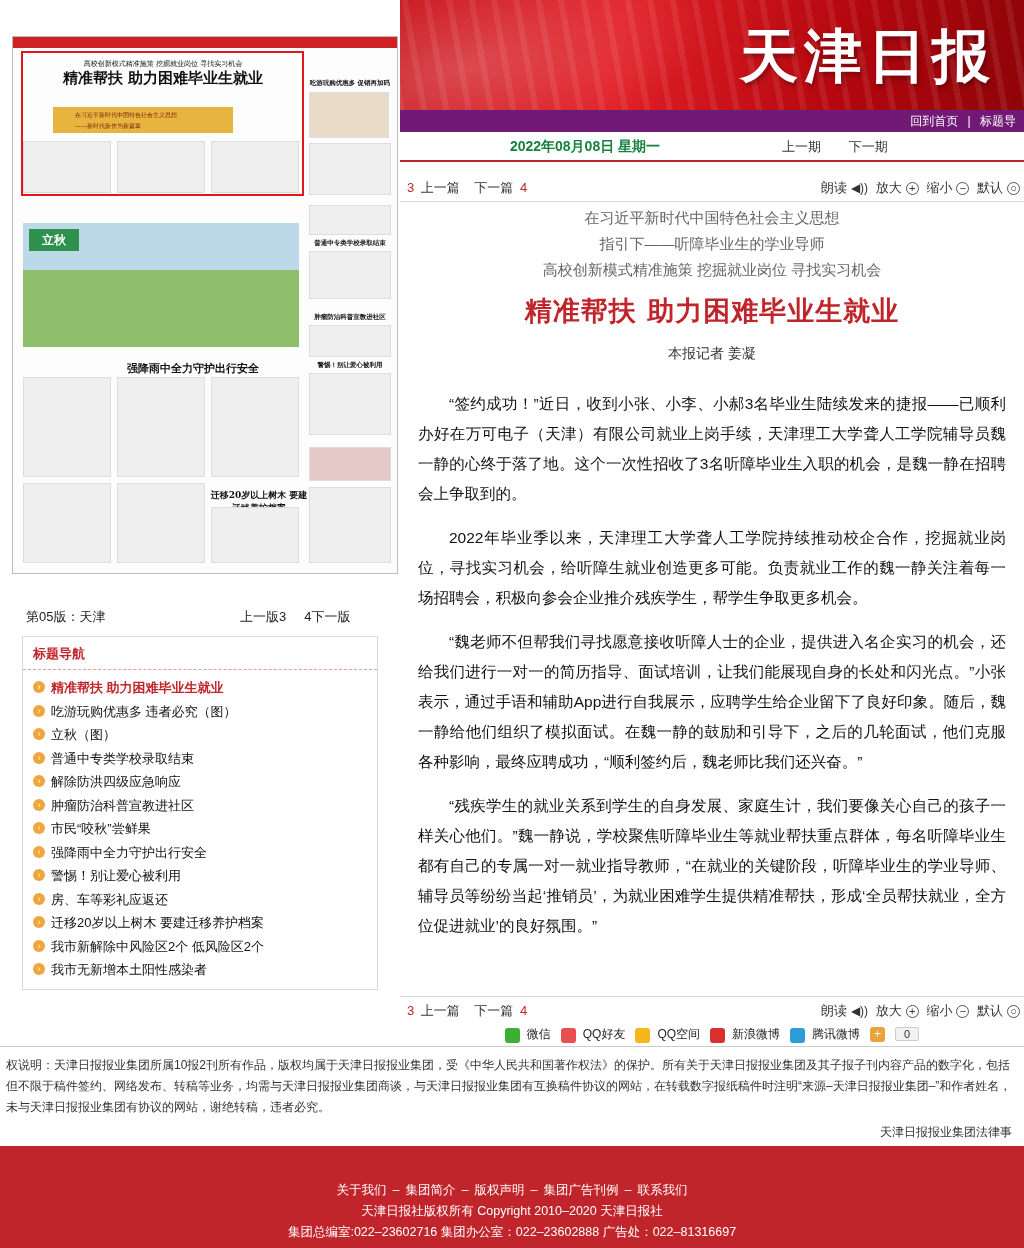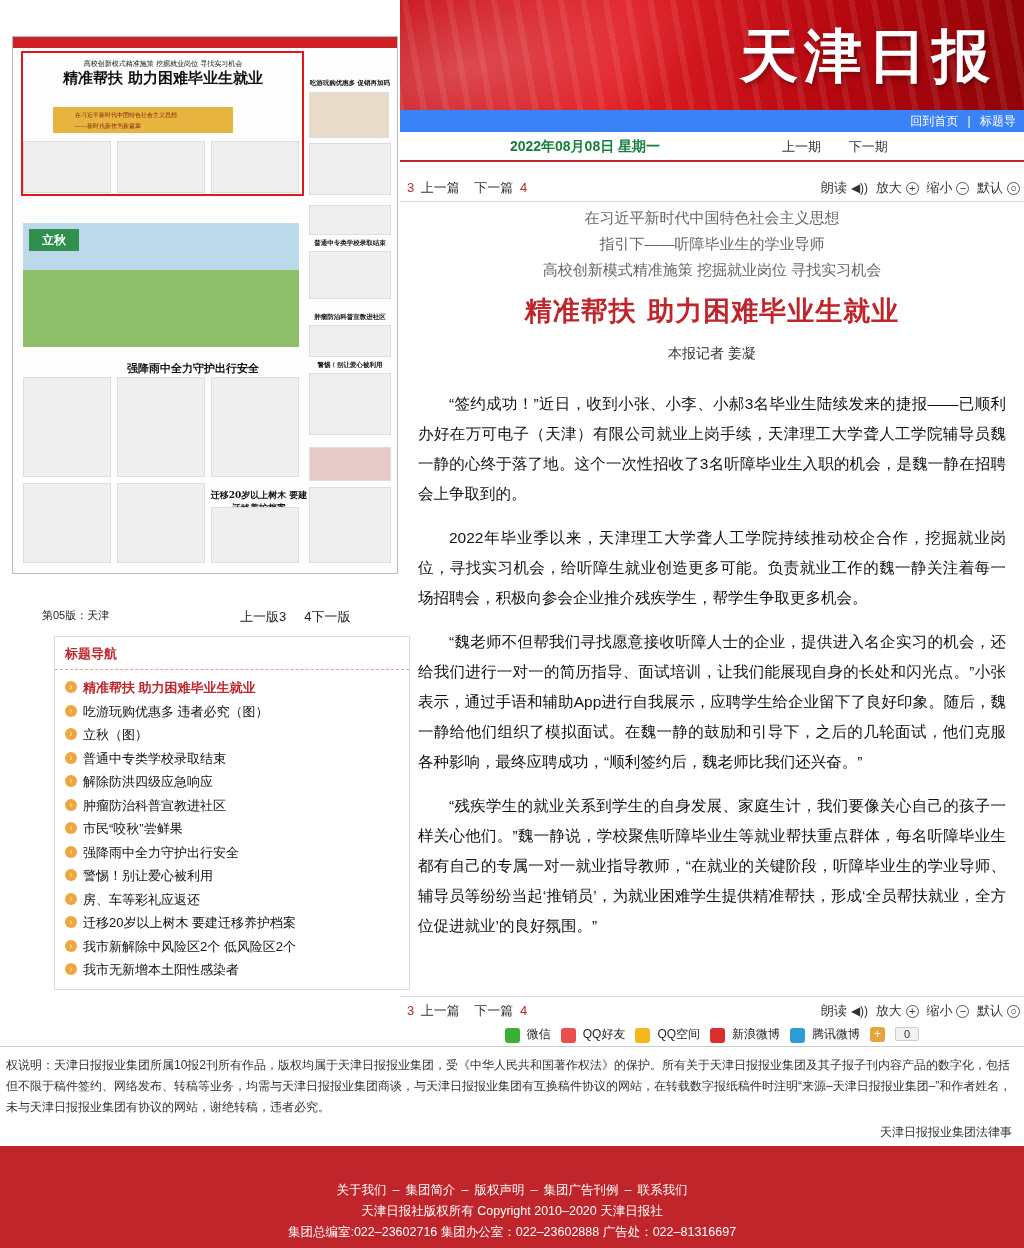--- a/index.html
+++ b/index.html
@@ -27,21 +27,21 @@
   }
   .masthead-title{
     position:absolute; right:28px; top:18px;
     font-family:"DejaVu Serif", serif;
     font-size:58px; font-weight:bold; color:#fff; letter-spacing:6px;
     text-shadow:2px 3px 5px rgba(0,0,0,.35);
     white-space:nowrap;
   }
   .nav-links{
     position:absolute; left:400px; top:110px; width:624px; height:22px;
-    background:#3b82f6; color:#fff; font-size:12px; text-align:right;
+    background:#701a75; color:#fff; font-size:12px; text-align:right;
     padding:3px 8px 0 0; white-space:nowrap;
   }
   .nav-links a{ color:#fff; text-decoration:none; }
   .nav-sep{ padding:0 6px; }
 
   
   .datebar{
     position:absolute; left:400px; top:134px; width:624px; height:28px;
     border-bottom:2px solid #c0252b;
     display:flex; align-items:center;
@@ -99,28 +99,28 @@
   .paper{
     position:absolute; left:12px; top:36px; width:386px; height:538px;
     border:1px solid #bbb; background:#fdfdfd; overflow:hidden;
   }
   .paper .strip{ position:absolute; left:0; right:0; top:0; height:11px; background:#cf2026;}
   .paper .blk{ position:absolute; background:#efefef; border:1px solid #ddd;}
   .redbox{ position:absolute; left:8px; top:14px; width:283px; height:145px; border:2px solid #e3161a;}
   .ph-title{ position:absolute; font-family:"DejaVu Serif",serif; font-weight:bold; color:#111;}
   .photo{ position:absolute; background:#cfe3b8; }
   .pagelabel{
-    position:absolute; left:42px; top:608px; font-size:11px; color:#222;
+    position:absolute; left:26px; top:608px; font-size:13px; color:#222;
   }
   .pagenav{ position:absolute; left:240px; top:608px; font-size:13px; color:#222; }
 
   
   .titlenav{
     position:absolute; left:22px; top:636px; width:356px; height:354px;
-    border:1px solid #d9d9d9; background:#fff;margin-left:32px;
+    border:1px solid #d9d9d9; background:#fff;
   }
   .titlenav h3{
     margin:0; padding:8px 10px 6px 10px; font-size:13px; color:#c0252b; font-weight:bold;
     border-bottom:1px dashed #e0a0a0;
   }
   .titlenav ul{ list-style:none; margin:0; padding:6px 10px; }
   .titlenav li{ font-size:13px; line-height:23.5px; color:#111; position:relative; padding-left:18px; }
   .titlenav li:first-child{ color:#c0252b; font-weight:bold;}
   .bullet{
     position:absolute; left:0; top:5px; width:12px; height:12px; border-radius:50%;

